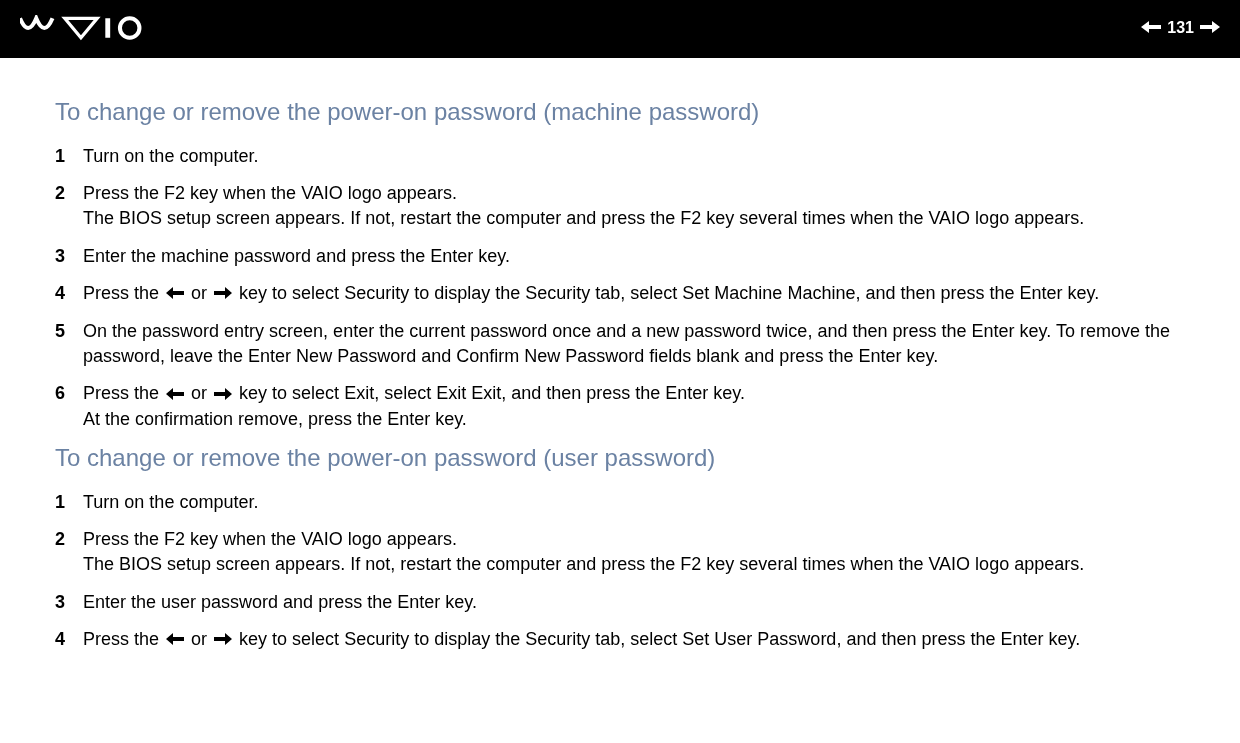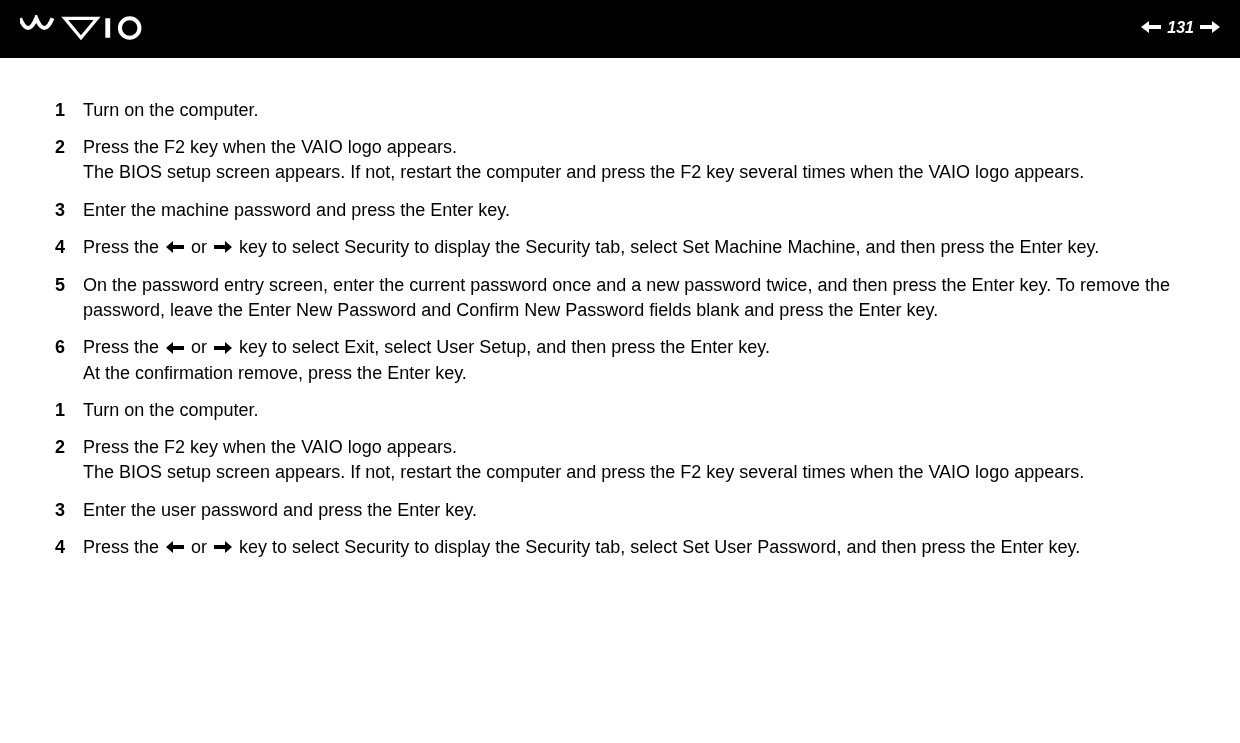--- a/index.html
+++ b/index.html
@@ -36,21 +36,20 @@
       display: flex;
       flex-direction: column;
       align-items: flex-end;
       gap: 2px;
     }
     .nav-row {
       display: flex;
       align-items: center;
       gap: 6px;
       font-weight: bold;
-      font-style: italic;
       font-size: 16px;
     }
     .nav-arrow {
       display: inline-block;
     }
     .nav-arrow svg {
       width: 20px;
       height: 12px;
       fill: #fff;
     }
@@ -127,20 +126,21 @@
         <svg viewBox="0 0 20 12">
             <polygon points="20,6 12,0 12,4 0,4 0,8 12,8 12,12"></polygon>
           </svg>
       </span>
     </div>
   </div>
 </div>
 
 <div class="content">
 
+  <div class="heading">To change or remove the power-on password (machine password)</div>
 
   <ol>
     <li>
       <span class="num">1</span>
       <span class="body">Turn on the computer.</span>
     </li>
     <li>
       <span class="num">2</span>
       <span class="body">
         <span>Press the </span><span class="bold">F2</span><span> key when the VAIO logo appears.</span><br>
@@ -169,26 +169,27 @@
         <span>On the password entry screen, enter the current password once and a new password twice, and then press the </span><span class="bold">Enter</span><span> key. To remove the password, leave the </span><span class="bold">Enter New Password</span><span> and </span><span class="bold">Confirm New Password</span><span> fields blank and press the </span><span class="bold">Enter</span><span> key.</span>
       </span>
     </li>
     <li>
       <span class="num">6</span>
       <span class="body">
         <span>Press the </span><span class="arrow-inline"><svg viewBox="0 0 18 12">
               <polygon points="0,6 7,0 7,4 18,4 18,8 7,8 7,12"></polygon>
             </svg></span><span> or </span><span class="arrow-inline"><svg viewBox="0 0 18 12">
               <polygon points="18,6 11,0 11,4 0,4 0,8 11,8 11,12"></polygon>
-            </svg></span><span> key to select </span><span class="bold">Exit</span><span>, select </span><span class="bold">User Setup</span><span>, and then press the </span><span class="bold">Enter</span><span> key.</span><br>
+            </svg></span><span> key to select </span><span class="bold">Exit</span><span>, select </span><span class="bold">Exit Exit</span><span>, and then press the </span><span class="bold">Enter</span><span> key.</span><br>
         <span>At the confirmation remove, press the </span><span class="bold">Enter</span><span> key.</span>
       </span>
     </li>
   </ol>
 
+  <div class="heading">To change or remove the power-on password (user password)</div>
 
   <ol>
     <li>
       <span class="num">1</span>
       <span class="body">Turn on the computer.</span>
     </li>
     <li>
       <span class="num">2</span>
       <span class="body">
         <span>Press the </span><span class="bold">F2</span><span> key when the VAIO logo appears.</span><br>

